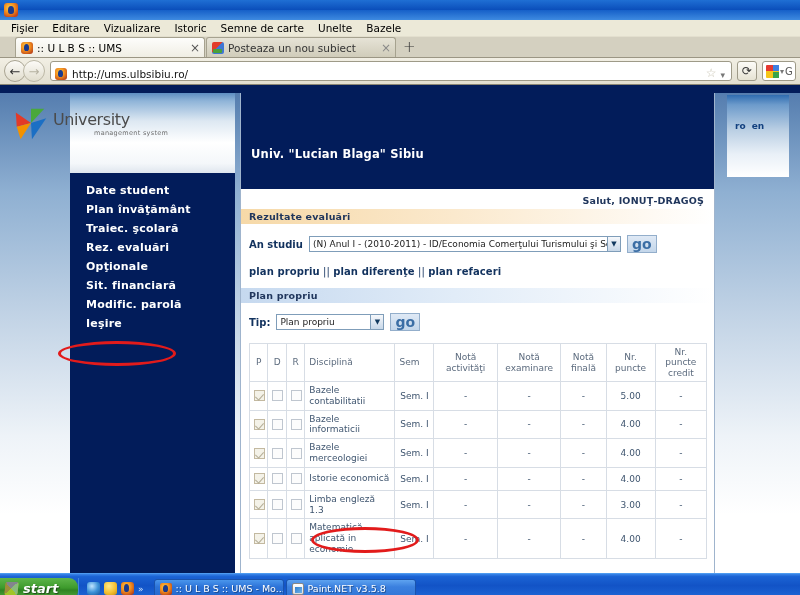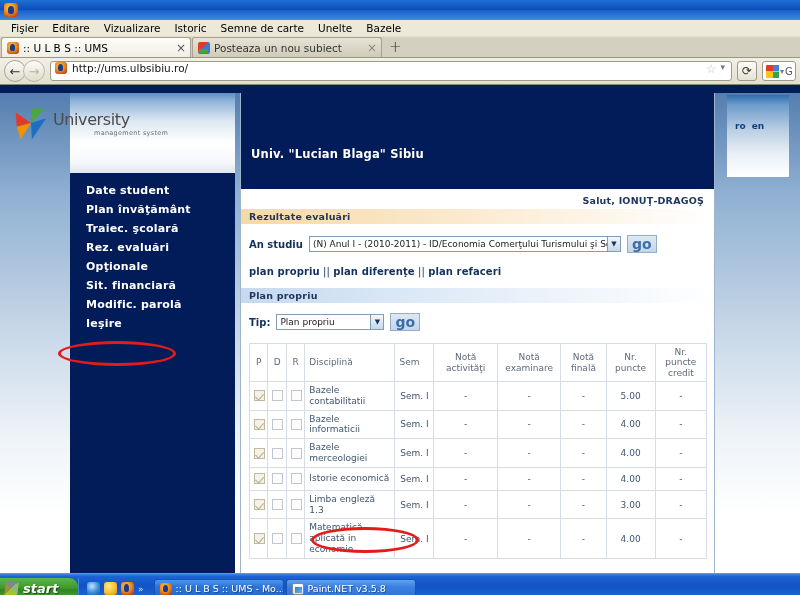--- a/index.html
+++ b/index.html
@@ -46,21 +46,21 @@
     font-size: 10.5px; color: #000;
     padding: 1px 7px;
     white-space: nowrap;
   }
 
   
   .tabstrip {
     height: 21px;
     background: #d4d0c0;
     display: flex; align-items: flex-end;
-    padding-left: 1px;
+    padding-left: 15px;
     border-bottom: 1px solid #9b9684;
   }
   .tab {
     height: 20px;
     display: flex; align-items: center;
     padding: 0 4px 0 5px;
     font-size: 10.5px;
     border: 1px solid #a6a28f;
     border-bottom: none;
     border-radius: 3px 3px 0 0;
@@ -128,21 +128,21 @@
     flex: 0 0 auto;
   }
   .navbtn.back { color: #333; }
   .navbtn.fwd { color: #b6b2a2; border-color:#bcb8a6; margin-left:-3px; }
   .urlbox {
     flex: 1;
     height: 20px; margin: 0 5px;
     background: #fff;
     border: 1px solid #9e9a88;
     border-radius: 3px;
-    display: flex; align-items: flex-start;
+    display: flex; align-items: flex-end;
     padding: 0 4px;
     min-width: 0;
   }
   .url-ico {
     width: 12px; height: 12px; margin-right: 5px; flex:0 0 auto;
     border-radius:3px;
     background: radial-gradient(circle at 40% 35%, #ffd24a 0%, #f08a1d 45%, #b8421a 85%);
     position: relative;
   }
   .url-ico::after {

